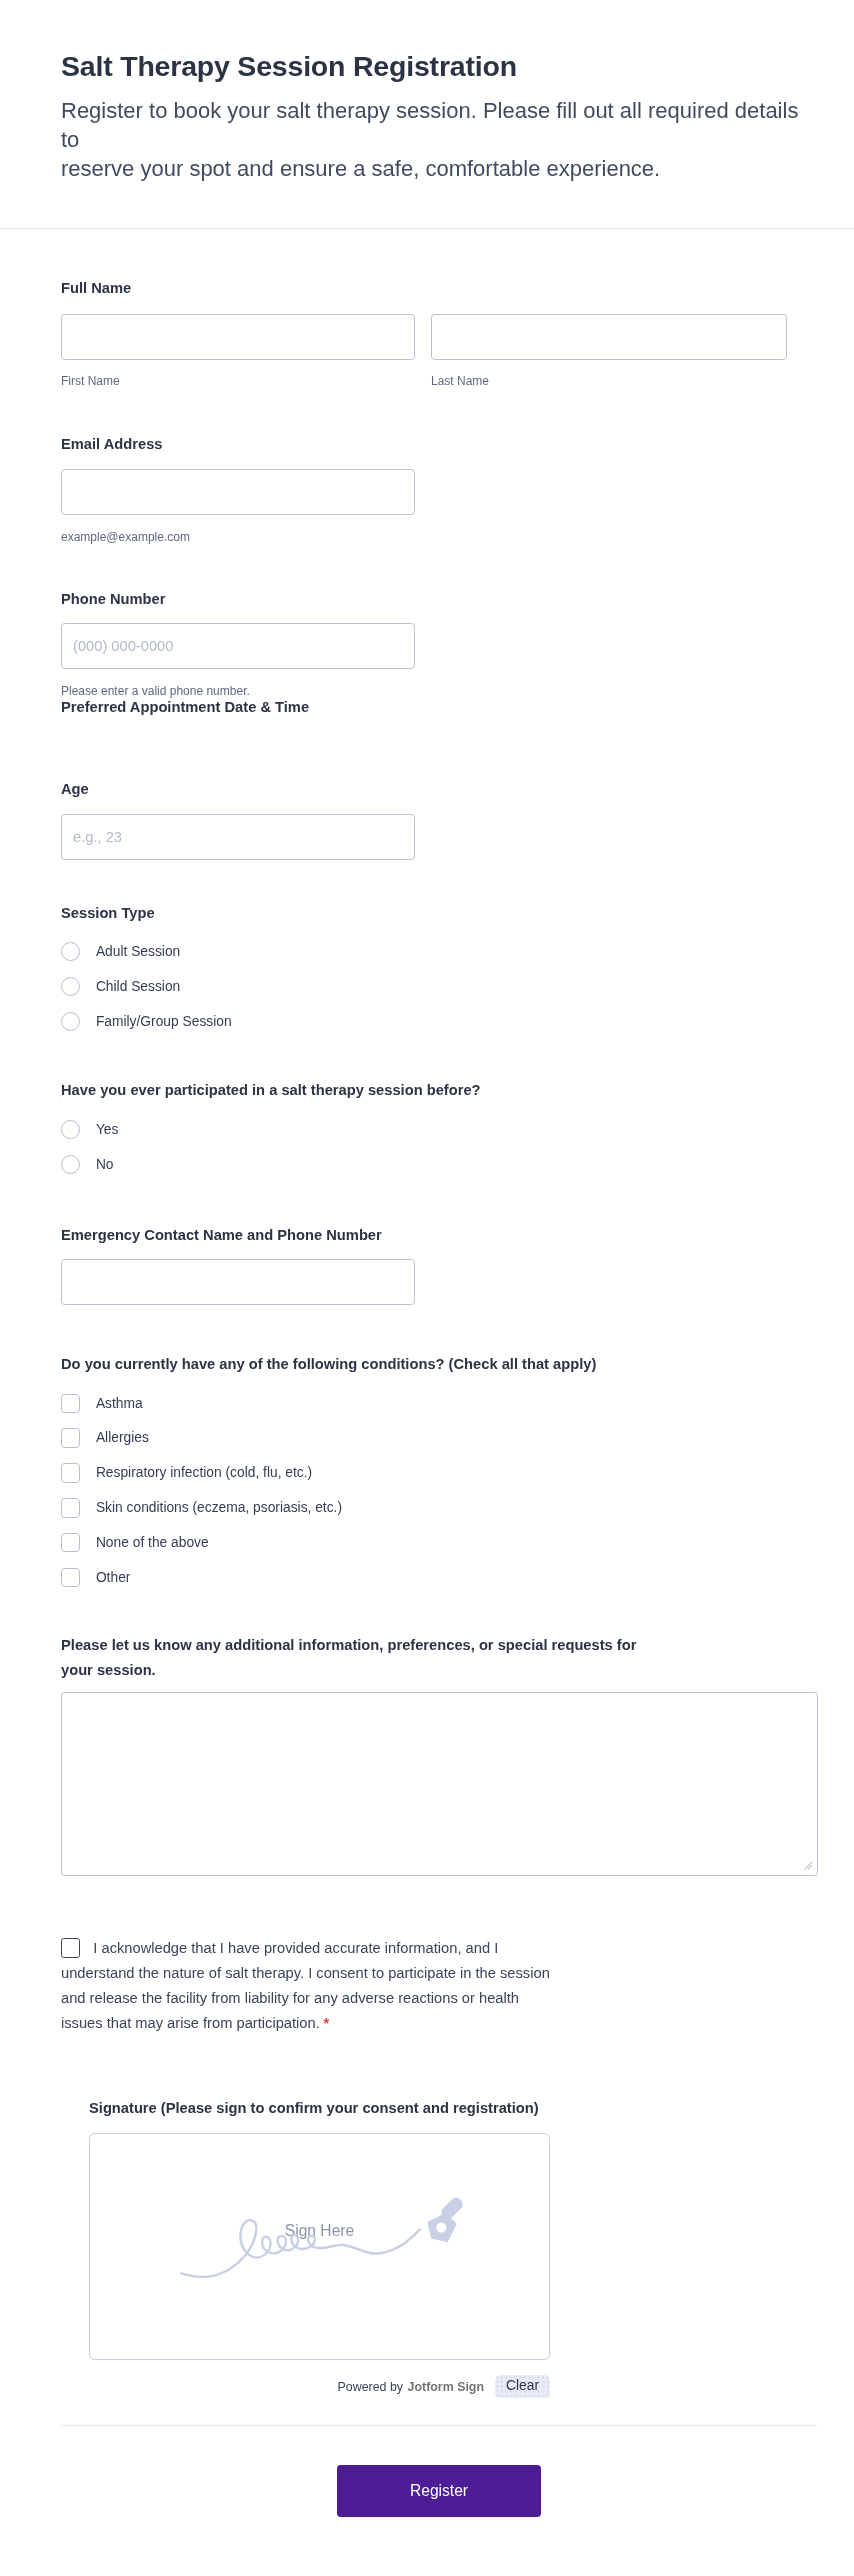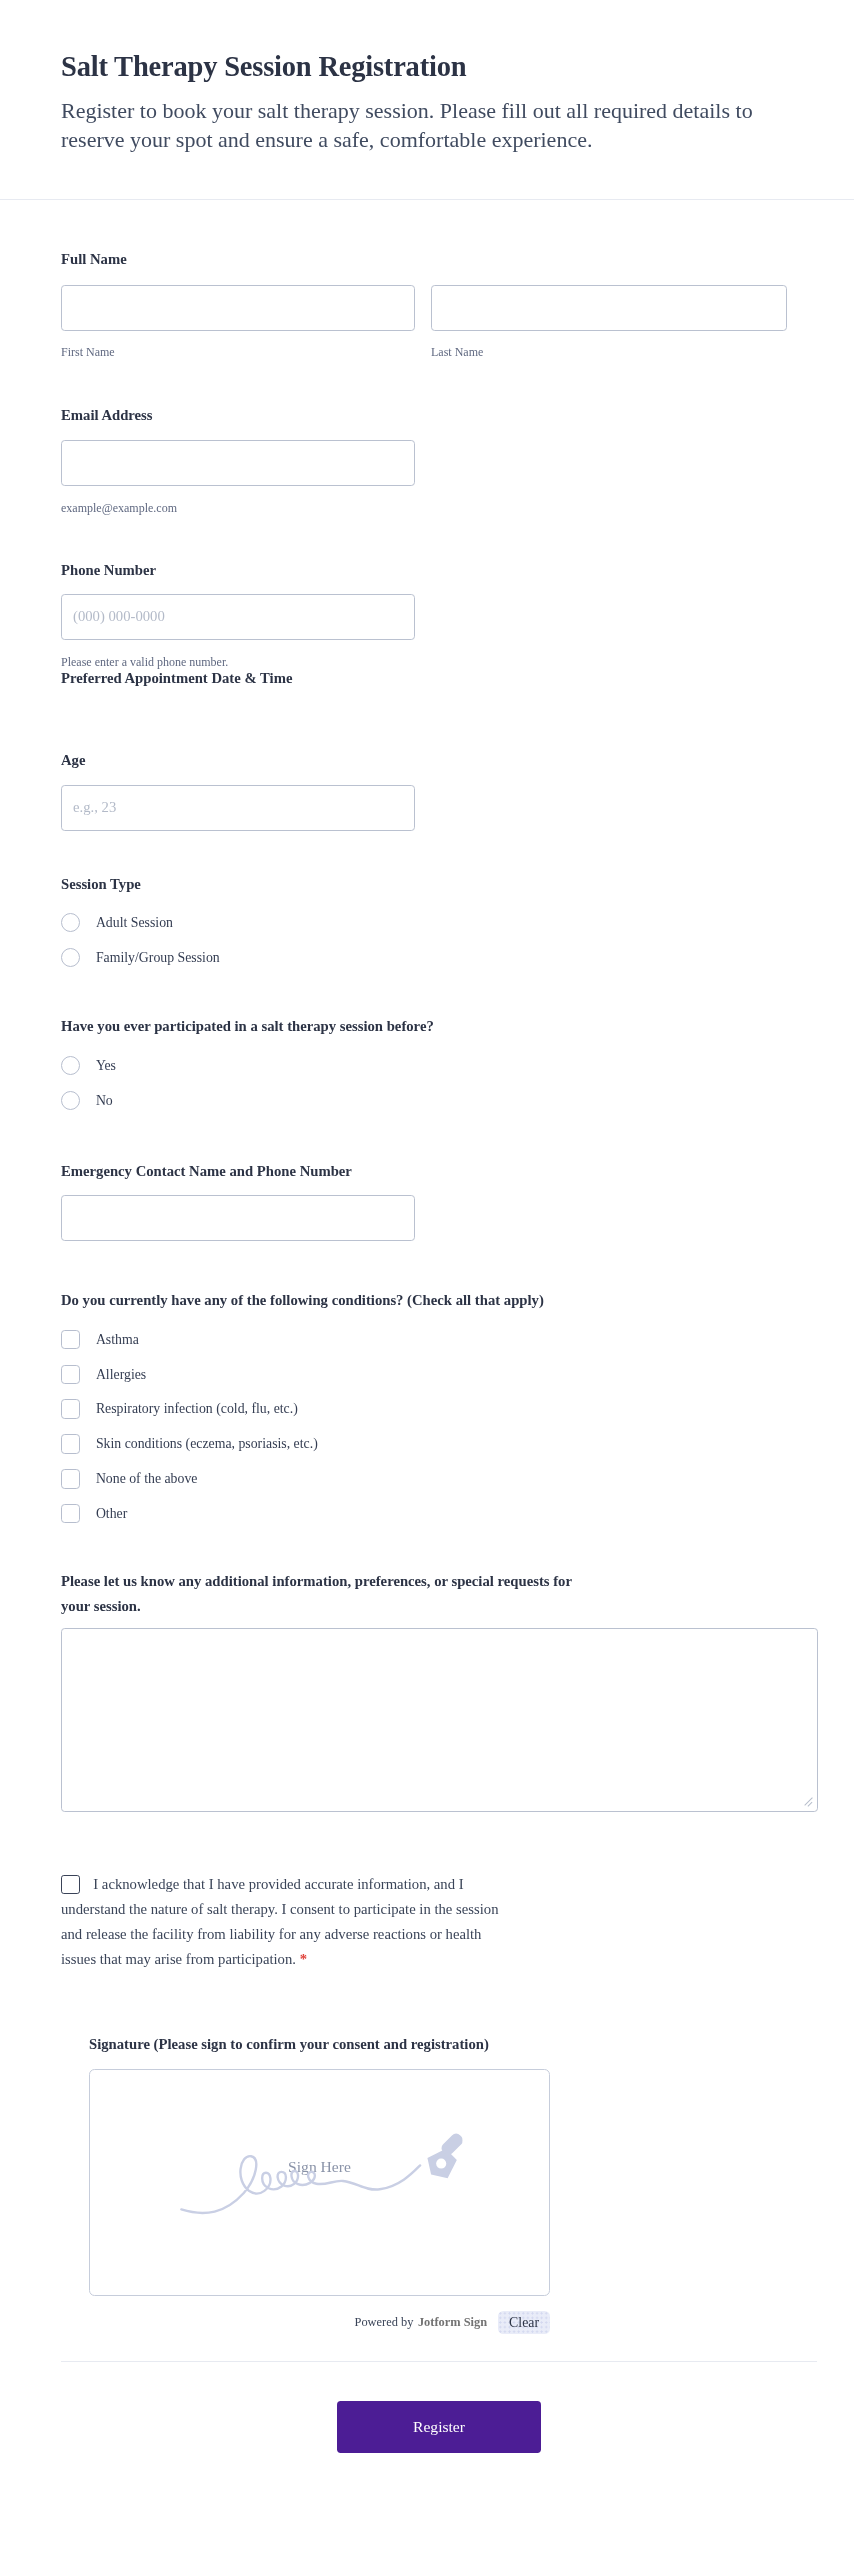--- a/index.html
+++ b/index.html
@@ -1,18 +1,18 @@
 <!DOCTYPE html>
 <html style="font-size:14.7px"><head>
 <meta charset="utf-8">
 <style>
   html,body{margin:0;padding:0;background:#ffffff;}
   .page{
     width:855px;height:2576px;background:#ffffff;overflow:hidden;
-    font-family:Liberation Serif, serif;color:#2c3345;
+    font-family:Liberation Sans, sans-serif;color:#2c3345;
     box-sizing:border-box;
   }
   
   .header{padding:48px 40px 45px 61px;border-bottom:0.9px solid #e7eaf1;}
   .title{font-size:28.5px;line-height:37px;font-weight:700;color:#2c3345;letter-spacing:-0.2px;}
   .subtitle{margin-top:11px;font-size:22px;line-height:29px;color:#404b60;}
   
   .form{padding:0 38px 0 61px;}
   .q{margin:0;}
   .qlabel{font-size:14.7px;font-weight:600;color:#2c3345;line-height:16.5px;}
@@ -137,20 +137,24 @@
       <div class="qlabel">Age</div>
       <input class="text-input gap18" type="text" placeholder="e.g., 23" style="">
     </div>
 
     <div class="q mt49">
       <div class="qlabel">Session Type</div>
       <div class="opts">
         <label class="opt">
           <span class="radio"></span>
           <span class="opt-label">Adult Session</span>
+        </label>
+        <label class="opt">
+          <span class="radio"></span>
+          <span class="opt-label">Child Session</span>
         </label>
         <label class="opt">
           <span class="radio"></span>
           <span class="opt-label">Family/Group Session</span>
         </label>
       </div>
     </div>
 
     <div class="q mt56">
       <div class="qlabel">Have you ever participated in a salt therapy session before?</div>

